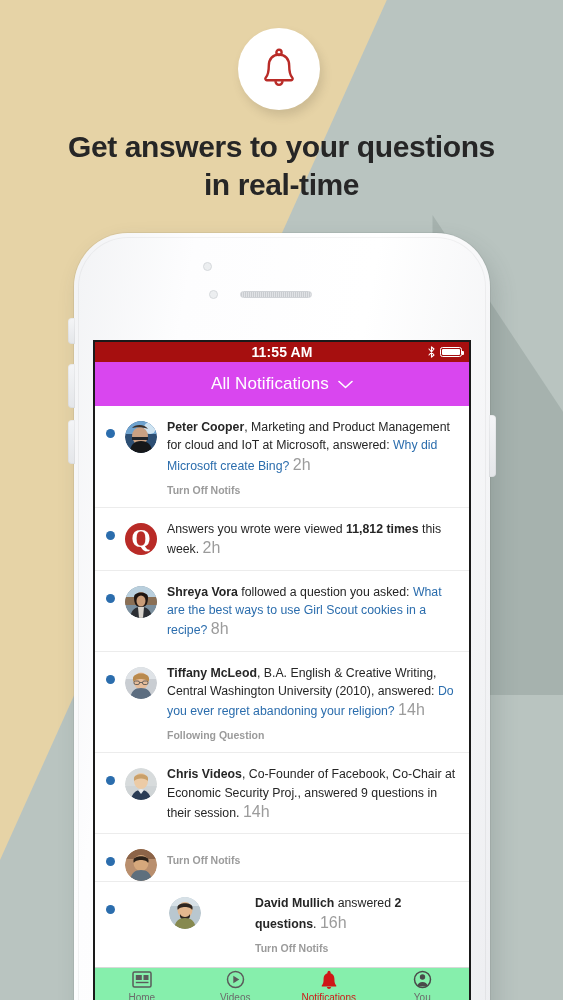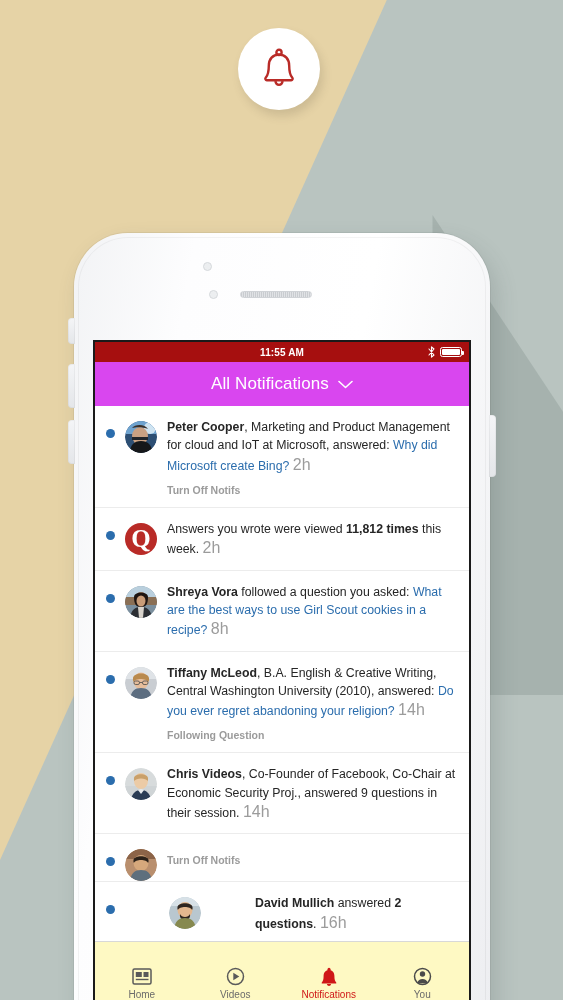--- a/index.html
+++ b/index.html
@@ -80,21 +80,21 @@
     box-shadow: 0 0 0 2px #1a1a1a;
   }
 
   
   .statusbar {
     height: 20px; background: #a60f0f; color: #fff;
     display: flex; align-items: center; position: relative;
   }
   .status-time {
     position: absolute; left: 0; right: 0; text-align: center;
-    font-size: 10px; font-weight: bold; letter-spacing: 0.1px;
+    font-size: 14px; font-weight: bold; letter-spacing: 0.1px;
   }
   .status-right {
     position: absolute; right: 7px; display: flex; align-items: center; gap: 5px;
   }
   .bt-icon svg { display: block; }
   .battery {
     width: 22px; height: 10px; border: 1px solid #fff; border-radius: 2.5px;
     position: relative; padding: 1px;
   }
   .battery:after {
@@ -145,23 +145,23 @@
   .nline b { font-weight: bold; }
   .nline .lnk { color: #2b6dad; }
   .nline .time { color: #9b9b9b; font-size: 16px; }
   .naction {
     margin-top: 9px; font-size: 10.5px; color: #9b9b9b; font-weight: bold;
     cursor: pointer;
   }
 
   
   .tabbar {
-    position: absolute; left: 0; right: 0; bottom: 0; height: 59px;
-    background: #fef9c3; border-top: 1px solid #d8d8d8;
-    display: flex; align-items: flex-end; justify-content: space-around;
+    position: absolute; left: 0; right: 0; bottom: 0; height: 33px;
+    background: #86efac; border-top: 1px solid #d8d8d8;
+    display: flex; align-items: center; justify-content: space-around;
     padding-top: 4px;
   }
   .tab { width: 72px; text-align: center; cursor: pointer; }
   .tab svg { display: block; margin: 0 auto 2px auto; }
   .tab-label { font-size: 10px; color: #6b6b6b; }
   .tab.active .tab-label { color: #cf1717; }
 </style>
 </head>
 <body>
 
@@ -174,20 +174,24 @@
   <div class="hero-badge">
     <span>
       <svg width="42" height="44" viewBox="0 0 42 44">
         <path d="M21 7.5c-6.2 0-10.2 4.6-10.2 11.2 0 6.6-.8 9.4-3.1 12.1-.8 1-.2 2.4 1.1 2.4h24.4c1.3 0 1.9-1.4 1.1-2.4-2.3-2.7-3.1-5.5-3.1-12.1C31.2 12.1 27.2 7.5 21 7.5z" fill="none" stroke="#b92b27" stroke-width="2.4" stroke-linejoin="round"></path>
         <circle cx="21" cy="5.4" r="2.6" fill="none" stroke="#b92b27" stroke-width="2.4"></circle>
         <path d="M17.4 34.2c.3 2.3 1.8 3.7 3.6 3.7s3.3-1.4 3.6-3.7" fill="none" stroke="#b92b27" stroke-width="2.4" stroke-linejoin="round"></path>
       </svg>
     </span>
   </div>
 
+  <h1 class="headline">
+    <span>Get answers to your questions</span>
+    <span class="l2">in real-time</span>
+  </h1>
 
   <div class="phone">
     <div class="phone-inner-edge"></div>
   </div>
   <div class="cam"></div>
   <div class="sensor"></div>
   <div class="speaker"></div>
   <div class="btn-side btn-mute"></div>
   <div class="btn-side btn-volup"></div>
   <div class="btn-side btn-voldn"></div>

